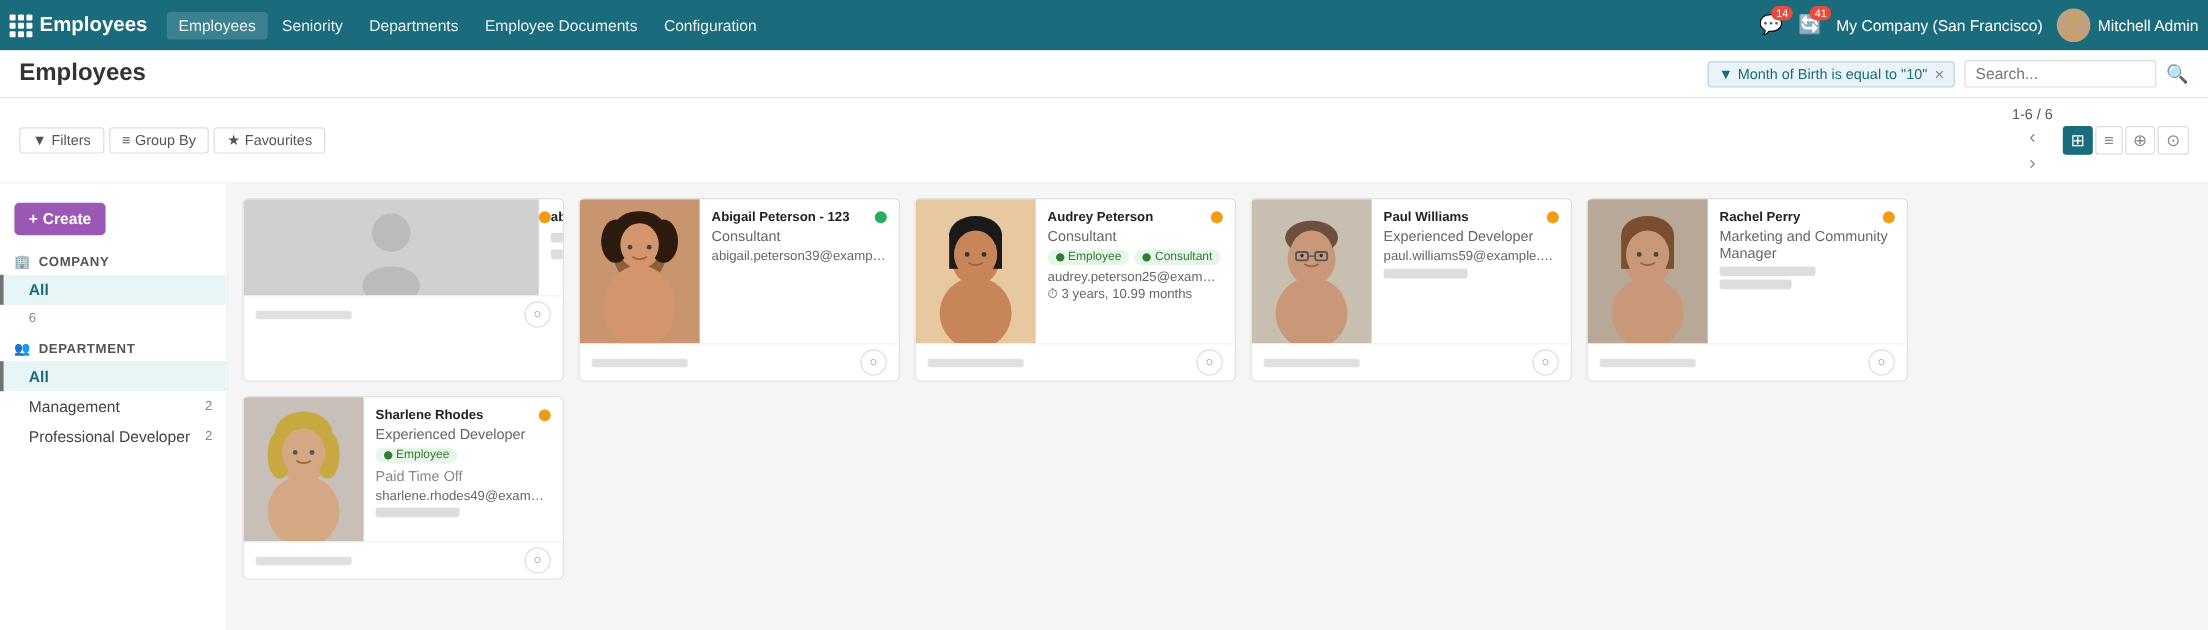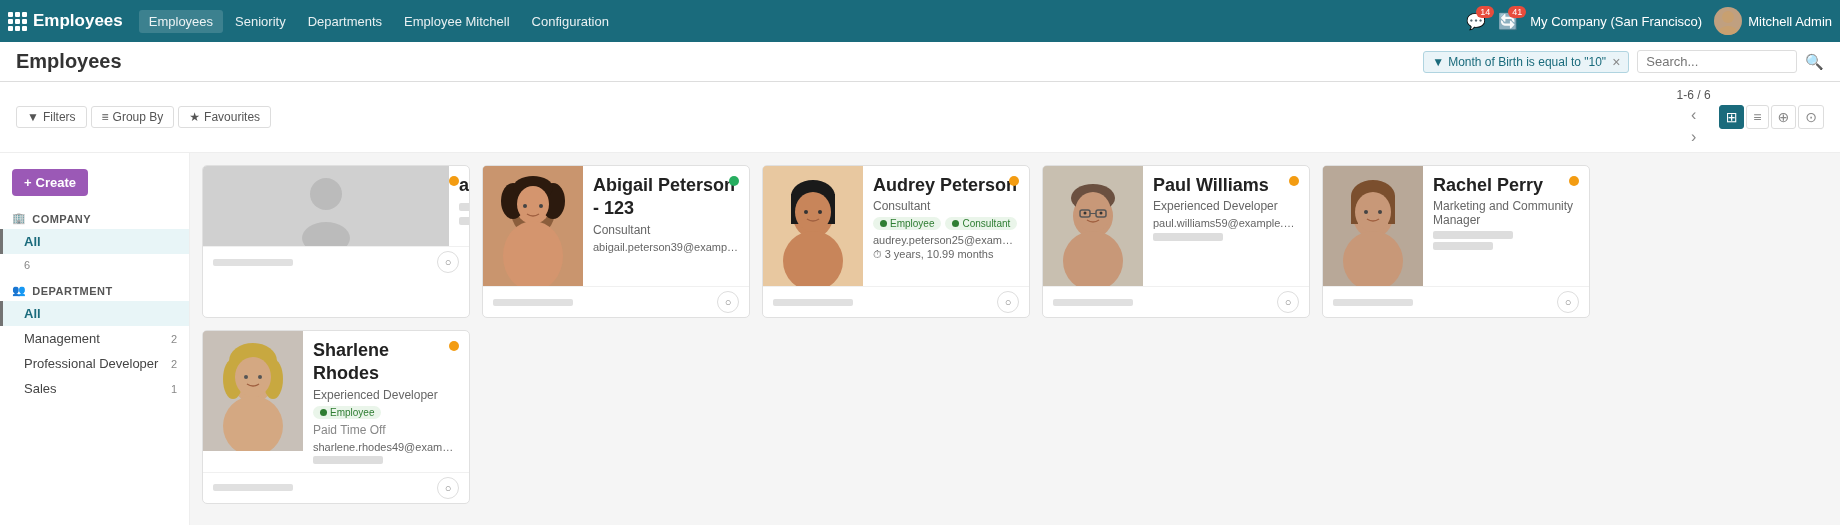--- a/index.html
+++ b/index.html
@@ -109,21 +109,21 @@
       width:268px; overflow:hidden; cursor:pointer; transition:box-shadow .15s;
       position:relative;
     }
     .emp-card-body { display:flex; gap:0; }
     .emp-card-photo { width:100px; min-width:100px; height:120px; overflow:hidden; background:#e8e8e8; }
     .emp-card-photo-placeholder {
       width:100%; height:100%; display:flex; align-items:center; justify-content:center;
       background:#d0d0d0;
     }
     .emp-card-info { padding:8px 10px; flex:1; min-width:0; }
-    .emp-card-name { font-size:18px; font-weight:600; color:#222; margin-bottom:2px; line-height:1.3; }
+    .emp-card-name { font-size:11px; font-weight:600; color:#222; margin-bottom:2px; line-height:1.3; }
     .emp-card-title { font-size:12px; color:#666; margin-bottom:4px; }
     .emp-card-tags { display:flex; gap:4px; flex-wrap:wrap; margin-bottom:4px; }
     .emp-tag {
       font-size:10px; border-radius:10px; padding:1px 7px;
       display:inline-flex; align-items:center; gap:3px;
     }
     .emp-tag-dot { width:7px; height:7px; border-radius:50%; display:inline-block; }
     .emp-card-email { font-size:11px; color:#666; white-space:nowrap; overflow:hidden; text-overflow:ellipsis; }
     .emp-card-meta { font-size:11px; color:#666; margin-top:2px; }
     .emp-card-blurred { 
@@ -164,21 +164,21 @@
       <span></span>
         <span></span>
         <span></span>
     </div>
     <span class="topnav-appname">Employees</span>
   </div>
   <div class="topnav-menu">
     <a class="active">Employees</a>
     <a>Seniority</a>
     <a>Departments</a>
-    <a>Employee Mitchell</a>
+    <a>Employee Documents</a>
     <a>Configuration</a>
   </div>
   <div class="topnav-right">
     <div class="topnav-badge">
       <span class="topnav-badge-icon">💬</span>
       <span class="badge-count">14</span>
     </div>
     <div class="topnav-badge">
       <span class="topnav-badge-icon">🔄</span>
       <span class="badge-count">41</span>
@@ -268,24 +268,20 @@
         <span>All</span>
       </div>
       <div class="sidebar-item">
         <span>Management</span>
         <span class="sidebar-item-count">2</span>
       </div>
       <div class="sidebar-item">
         <span>Professional Developer</span>
         <span class="sidebar-item-count">2</span>
       </div>
-      <div class="sidebar-item">
-        <span>Sales</span>
-        <span class="sidebar-item-count">1</span>
-      </div>
     </aside>
 
     <div class="cards-area">
 
       <div class="emp-card">
         <div class="emp-status-dot away"></div>
         <div class="emp-card-body">
           <div class="emp-card-photo emp-card-photo-placeholder">
             <svg width="60" height="80" viewBox="0 0 60 80">
               <circle cx="30" cy="28" r="16" fill="#bbb"></circle>

